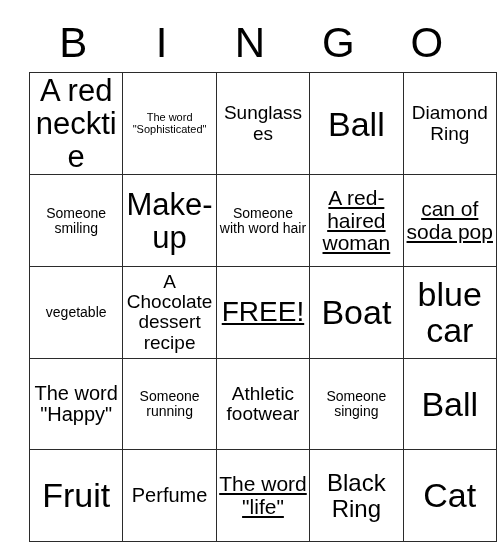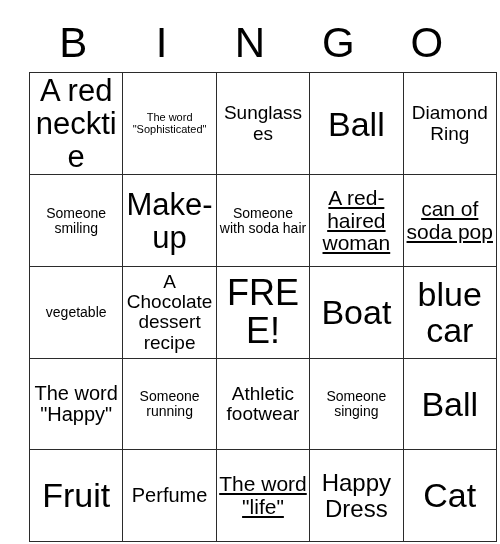--- a/index.html
+++ b/index.html
@@ -61,21 +61,21 @@
   }
 
   
   .fs-xs   { font-size: 11px; line-height: 1.22; }
   .fs-s    { font-size: 19px; line-height: 1.12; }
   .fs-m    { font-size: 14px; line-height: 1.1; }
   .fs-ml   { font-size: 19px; line-height: 1.08; }
   .fs-l    { font-size: 20px; line-height: 1.08; }
   .fs-xl   { font-size: 21px; line-height: 1.08; text-decoration: underline; }
   .fs-xxl  { font-size: 24px; line-height: 1.06; }
-  .fs-h1   { font-size: 36px; line-height: 1.04; }
+  .fs-h1   { font-size: 28px; line-height: 1.04; text-decoration: underline; }
   .fs-h2   { font-size: 31px; line-height: 1.03; }
   .fs-h3   { font-size: 34px; line-height: 1.02; }
 </style>
 </head>
 <body>
 
 <div id="card">
 
   <div id="header">
     <div class="header-cell">B</div>
@@ -90,21 +90,21 @@
       <tr>
         <td data-size="card.cells.0.0.size" class="fs-h2">A red necktie</td>
         <td data-size="card.cells.0.1.size" class="fs-xs">The word "Sophisticated"</td>
         <td data-size="card.cells.0.2.size" class="fs-ml">Sunglasses</td>
         <td data-size="card.cells.0.3.size" class="fs-h3">Ball</td>
         <td data-size="card.cells.0.4.size" class="fs-ml">Diamond Ring</td>
       </tr>
       <tr>
         <td data-size="card.cells.1.0.size" class="fs-m">Someone smiling</td>
         <td data-size="card.cells.1.1.size" class="fs-h2">Make-up</td>
-        <td data-size="card.cells.1.2.size" class="fs-m">Someone with soda hair</td>
+        <td data-size="card.cells.1.2.size" class="fs-m">Someone with word hair</td>
         <td data-size="card.cells.1.3.size" class="fs-xl">A red-haired woman</td>
         <td data-size="card.cells.1.4.size" class="fs-xl">can of soda pop</td>
       </tr>
       <tr>
         <td data-size="card.cells.2.0.size" class="fs-m">vegetable</td>
         <td data-size="card.cells.2.1.size" class="fs-s">A Chocolate dessert recipe</td>
         <td data-size="card.cells.2.2.size" class="fs-h1">FREE!</td>
         <td data-size="card.cells.2.3.size" class="fs-h3">Boat</td>
         <td data-size="card.cells.2.4.size" class="fs-h3">blue car</td>
       </tr>
@@ -112,19 +112,19 @@
         <td data-size="card.cells.3.0.size" class="fs-l">The word "Happy"</td>
         <td data-size="card.cells.3.1.size" class="fs-m">Someone running</td>
         <td data-size="card.cells.3.2.size" class="fs-ml">Athletic footwear</td>
         <td data-size="card.cells.3.3.size" class="fs-m">Someone singing</td>
         <td data-size="card.cells.3.4.size" class="fs-h3">Ball</td>
       </tr>
       <tr>
         <td data-size="card.cells.4.0.size" class="fs-h3">Fruit</td>
         <td data-size="card.cells.4.1.size" class="fs-l">Perfume</td>
         <td data-size="card.cells.4.2.size" class="fs-xl">The word "life"</td>
-        <td data-size="card.cells.4.3.size" class="fs-xxl">Happy Dress</td>
+        <td data-size="card.cells.4.3.size" class="fs-xxl">Black Ring</td>
         <td data-size="card.cells.4.4.size" class="fs-h3">Cat</td>
       </tr>
     </tbody>
   </table>
 
 </div>
 
 </body></html>

